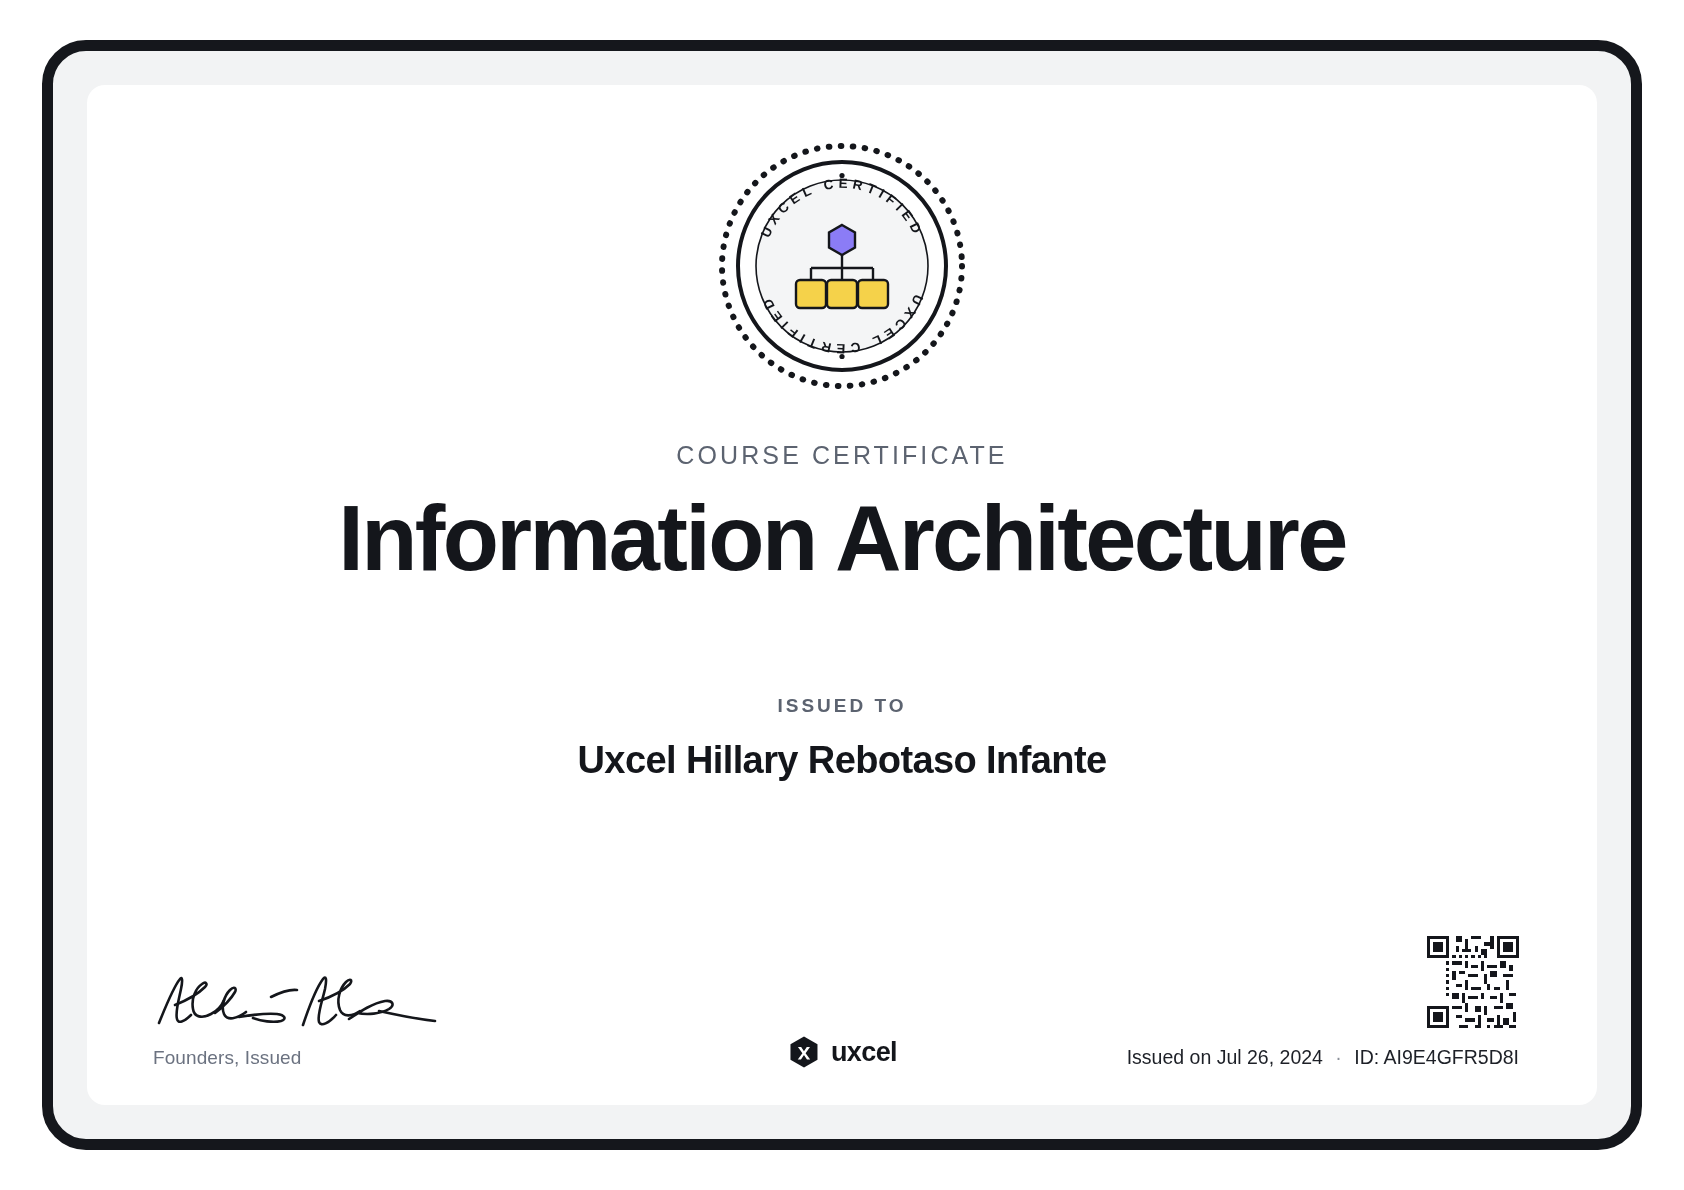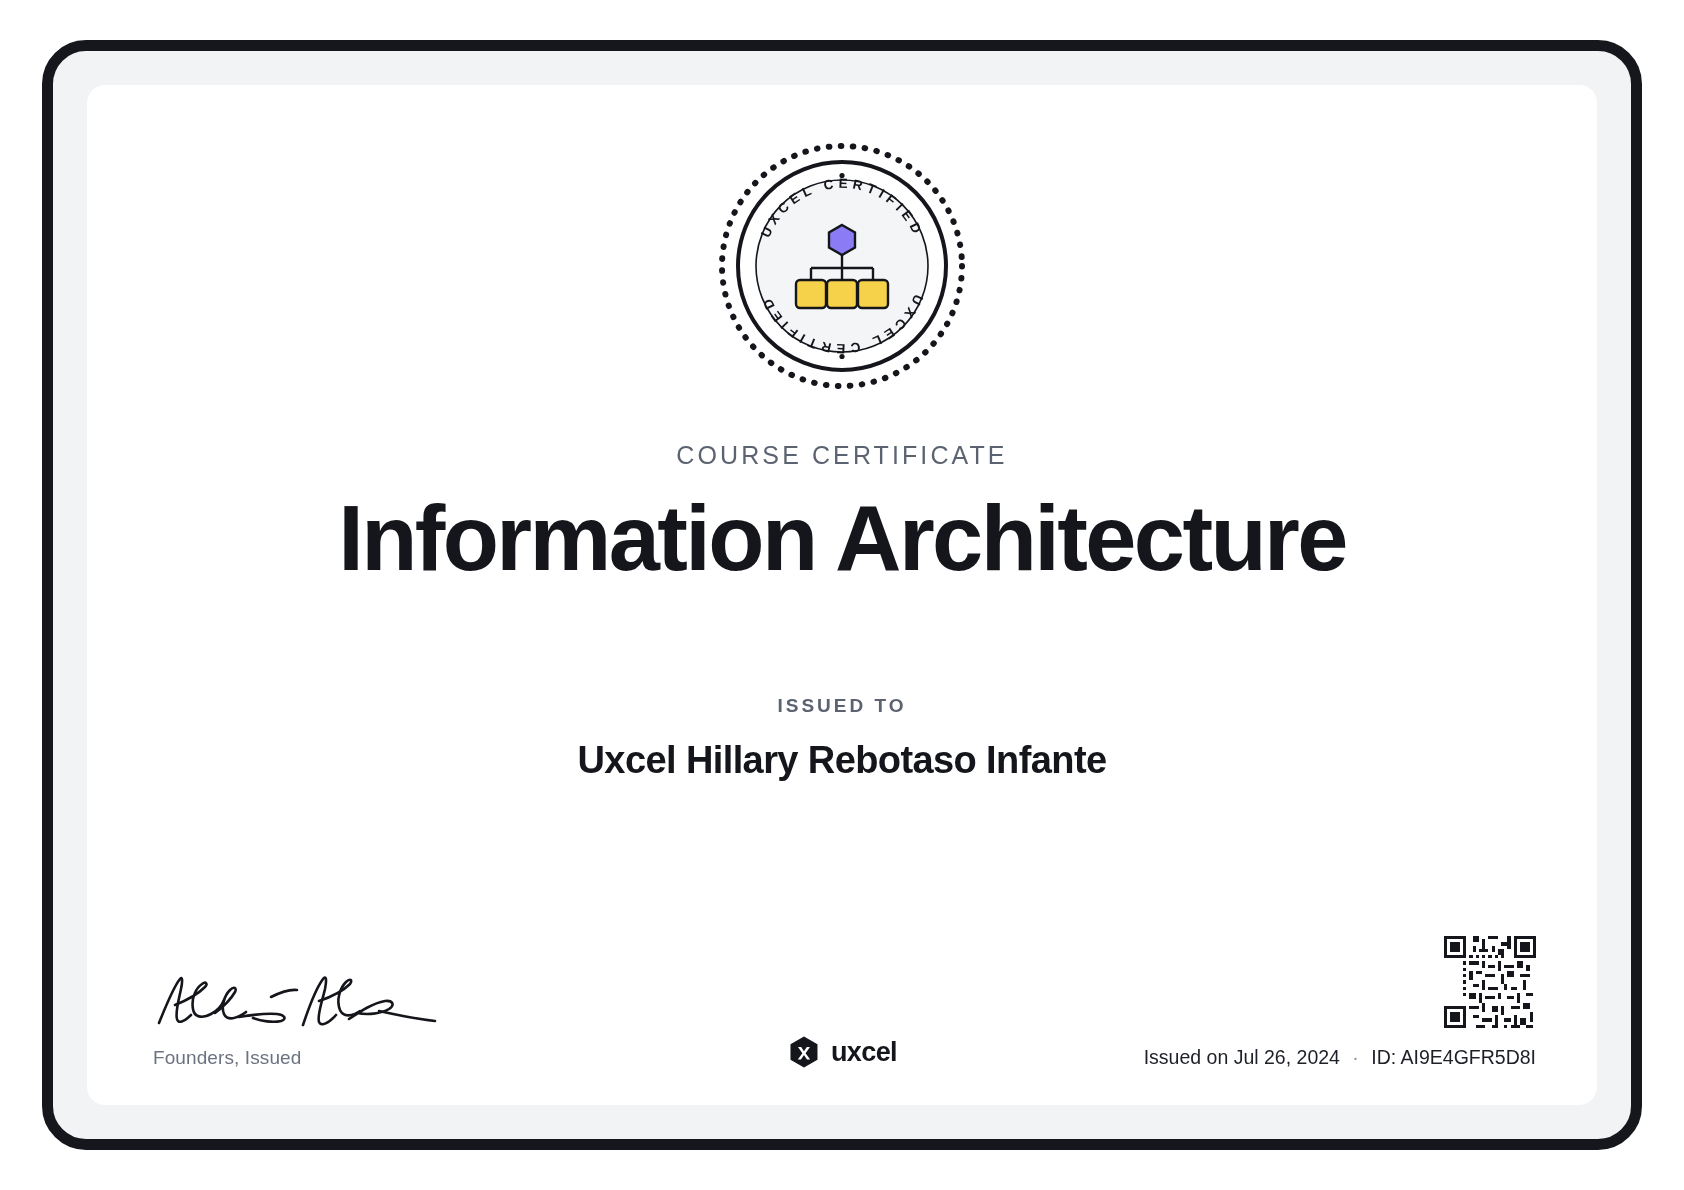--- a/index.html
+++ b/index.html
@@ -140,21 +140,21 @@
   }
   .brand-name {
     font-size: 27px;
     font-weight: bold;
     color: #14161b;
     letter-spacing: -0.6px;
   }
 
   .issue-block {
     position: absolute;
-    right: 61px;
+    right: 78px;
     bottom: 36px;
     text-align: right;
   }
   .qr {
     width: 92px;
     height: 92px;
     margin-left: auto;
     margin-bottom: 18px;
     display: block;
   }

